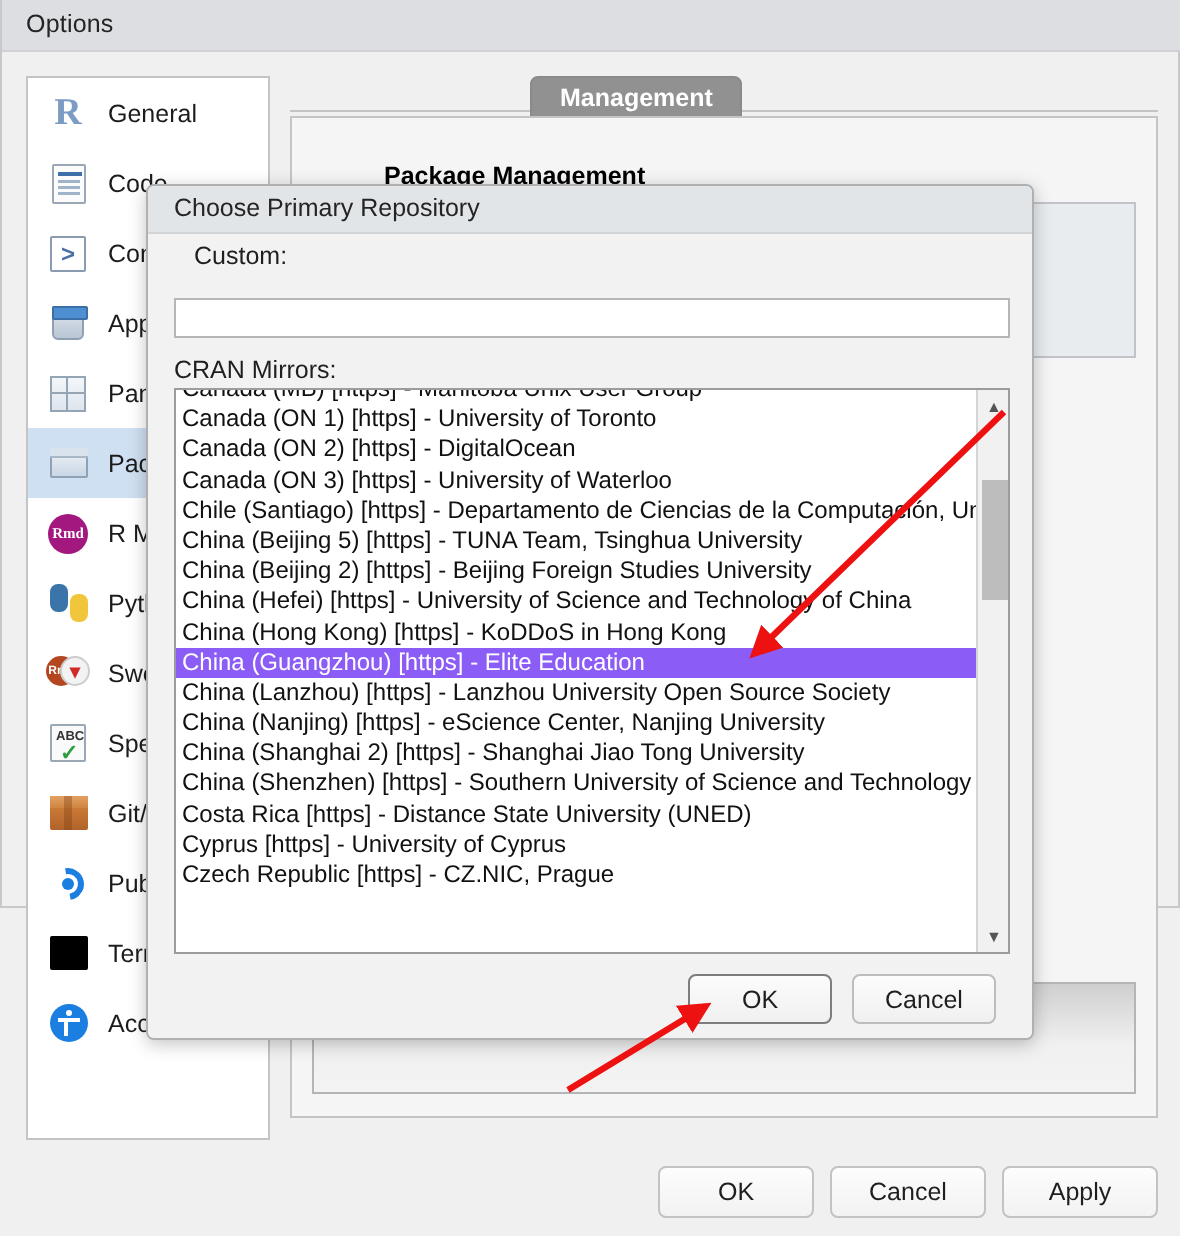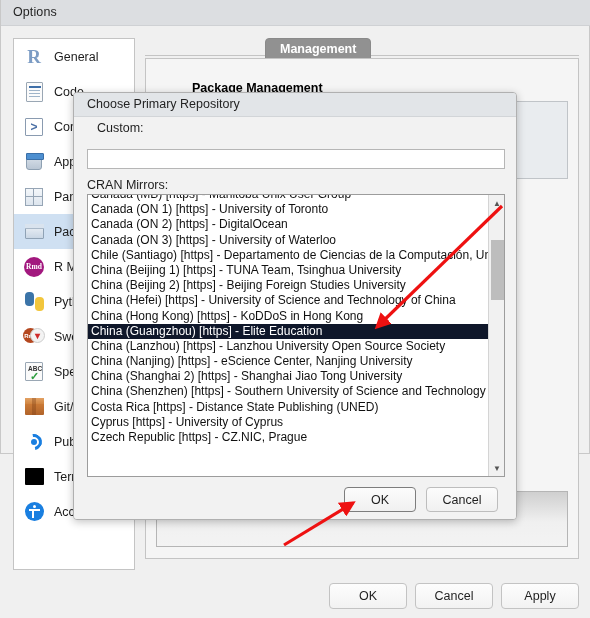--- a/index.html
+++ b/index.html
@@ -344,21 +344,21 @@
     height: 15.2px;
     line-height: 15.2px;
     padding-left: 3px;
     font-size: 12px;
     color: #111;
     white-space: nowrap;
     overflow: hidden;
     font-family: "Liberation Sans", sans-serif;
   }
   .mirror-row.selected {
-    background: #0f172a;
+    background: #8b5cf6;
     color: #ffffff;
   }
   
   #list-scrollbar {
     position: absolute;
     right: 0; top: 0;
     width: 16px; height: 281px;
     background: #f1f1f1;
     border-left: 1px solid #d4d4d4;
   }
@@ -553,30 +553,30 @@
 
     <div class="modal-label" id="mirrors-label">CRAN Mirrors:</div>
 
     <div id="mirror-list">
       <div id="mirror-scroll">
           <div class="mirror-row">Canada (MB) [https] - Manitoba Unix User Group</div>
           <div class="mirror-row">Canada (ON 1) [https] - University of Toronto</div>
           <div class="mirror-row">Canada (ON 2) [https] - DigitalOcean</div>
           <div class="mirror-row">Canada (ON 3) [https] - University of Waterloo</div>
           <div class="mirror-row">Chile (Santiago) [https] - Departamento de Ciencias de la Computación, Un</div>
-          <div class="mirror-row">China (Beijing 1) [https] - TUNA Team, Tsinghua University</div>
+          <div class="mirror-row">China (Beijing 5) [https] - TUNA Team, Tsinghua University</div>
           <div class="mirror-row">China (Beijing 2) [https] - Beijing Foreign Studies University</div>
           <div class="mirror-row">China (Hefei) [https] - University of Science and Technology of China</div>
           <div class="mirror-row">China (Hong Kong) [https] - KoDDoS in Hong Kong</div>
           <div class="mirror-row selected">China (Guangzhou) [https] - Elite Education</div>
           <div class="mirror-row">China (Lanzhou) [https] - Lanzhou University Open Source Society</div>
           <div class="mirror-row">China (Nanjing) [https] - eScience Center, Nanjing University</div>
           <div class="mirror-row">China (Shanghai 2) [https] - Shanghai Jiao Tong University</div>
           <div class="mirror-row">China (Shenzhen) [https] - Southern University of Science and Technology</div>
-          <div class="mirror-row">Costa Rica [https] - Distance State Publishing (UNED)</div>
+          <div class="mirror-row">Costa Rica [https] - Distance State University (UNED)</div>
           <div class="mirror-row">Cyprus [https] - University of Cyprus</div>
           <div class="mirror-row">Czech Republic [https] - CZ.NIC, Prague</div>
         </div>
       <div id="list-scrollbar">
         <div class="sb-arrow up">▲</div>
         <div id="sb-thumb"></div>
         <div class="sb-arrow down">▼</div>
       </div>
     </div>
 

